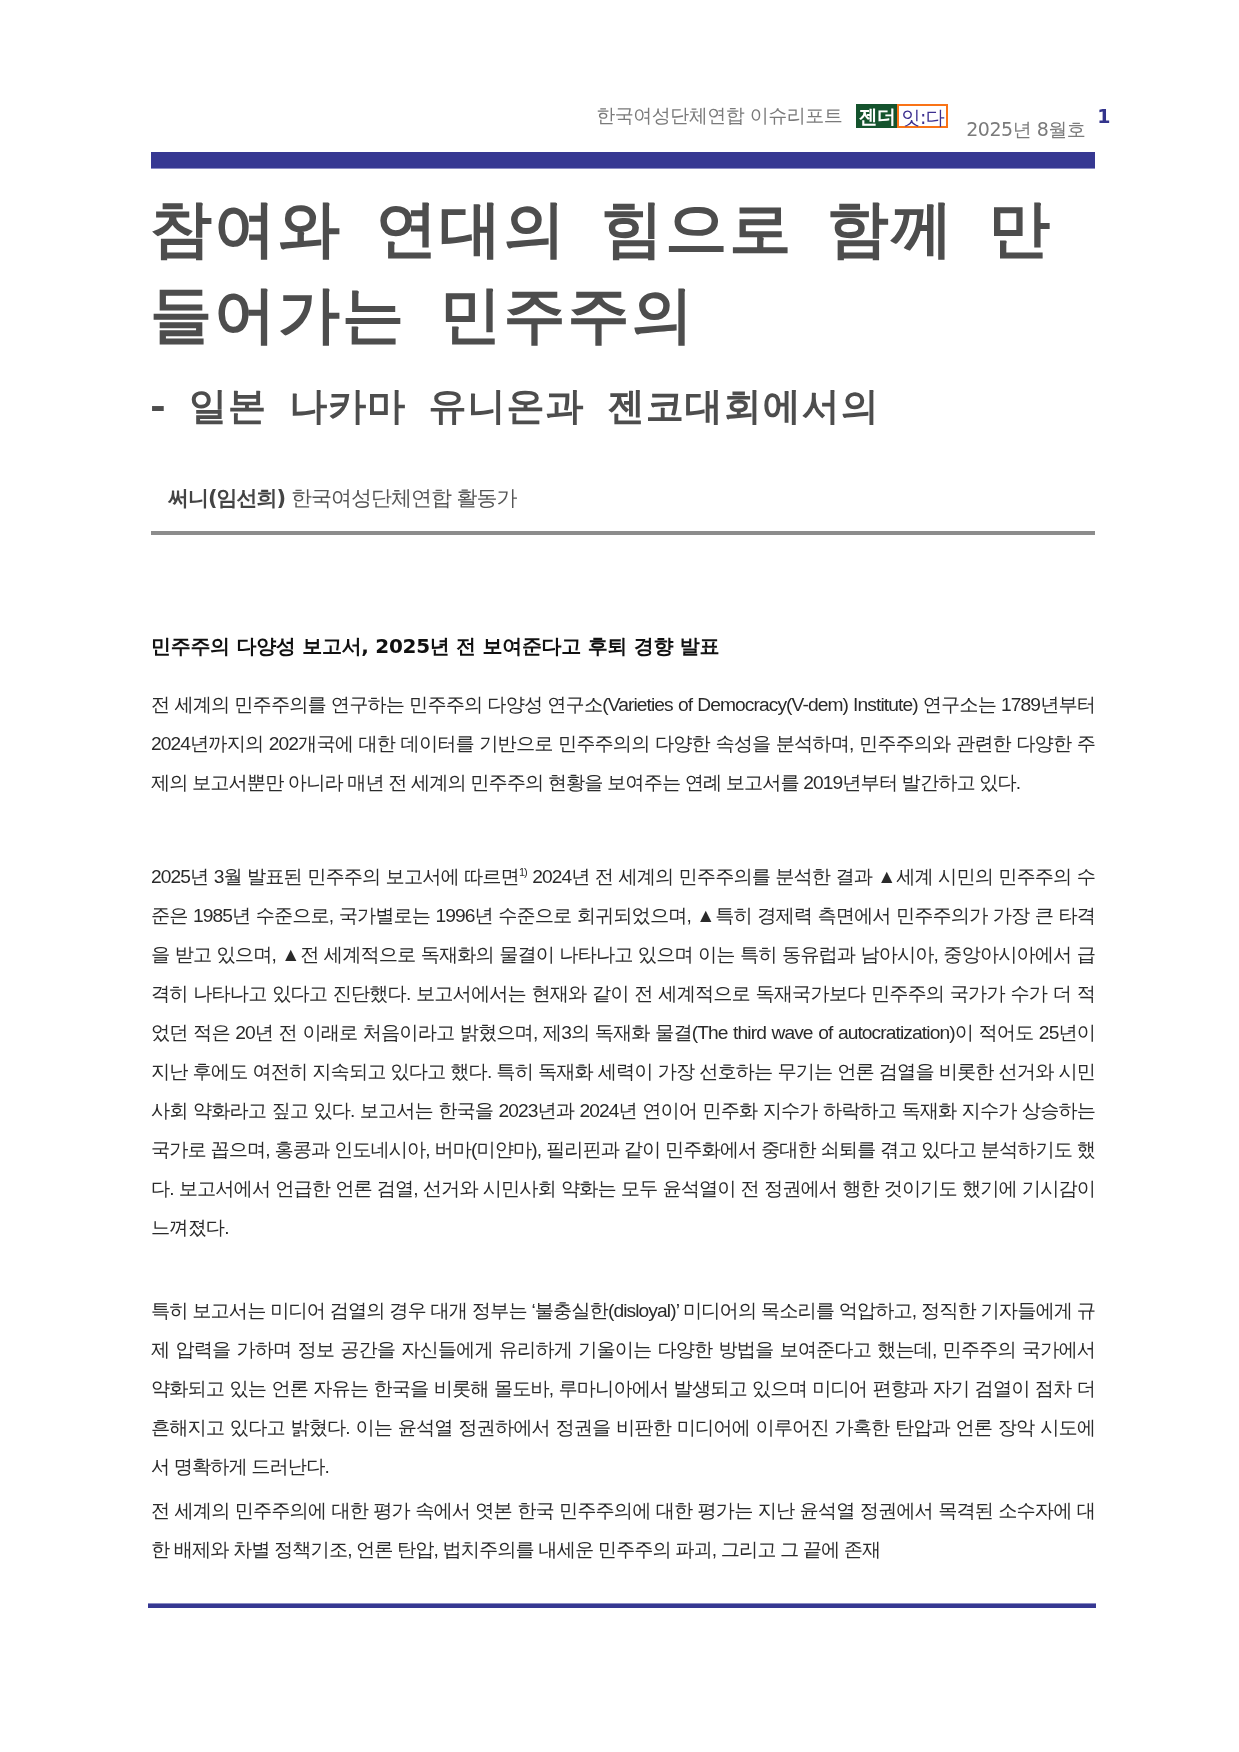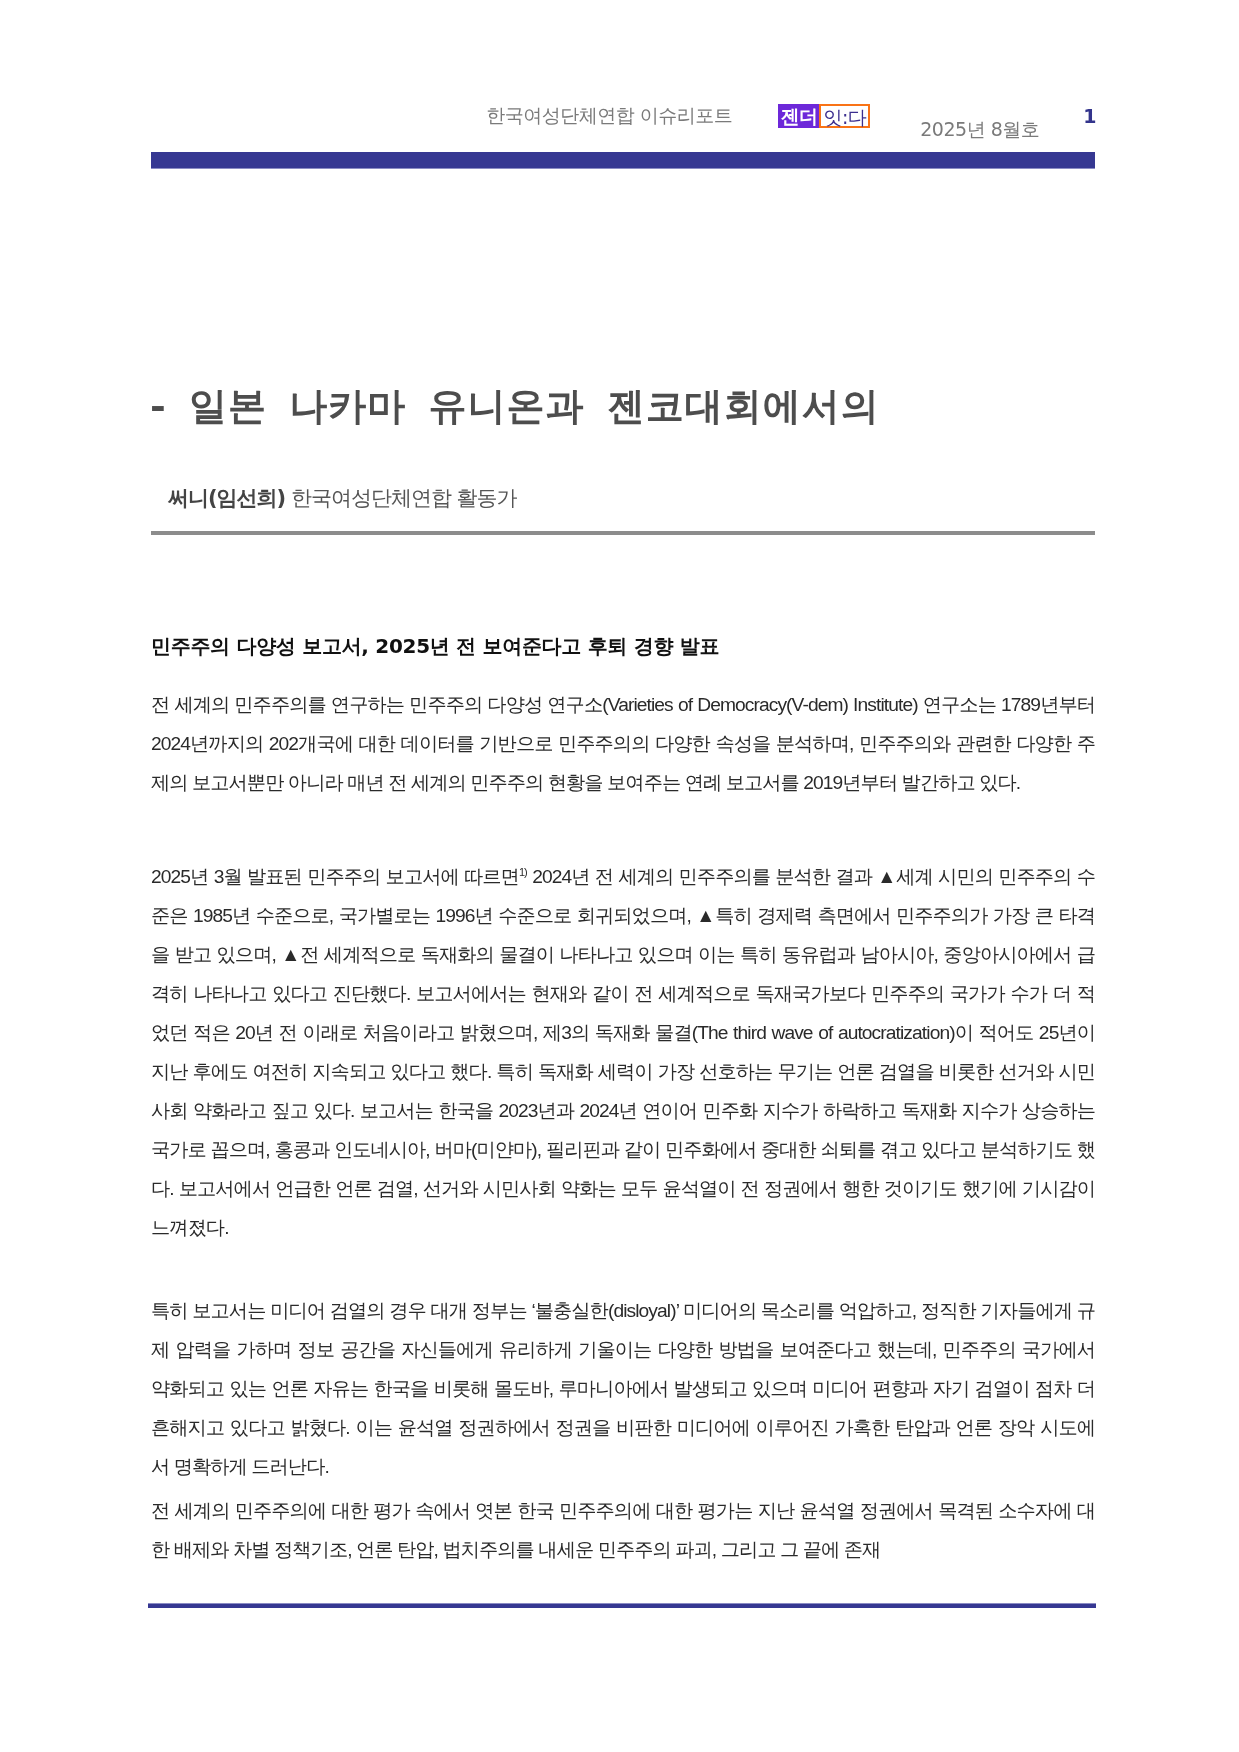--- a/index.html
+++ b/index.html
@@ -17,40 +17,39 @@
   }
   .page {
     position: absolute;
     left: 0; top: 0;
     width: 1239px; height: 1752px;
   }
   
   .running-header {
     position: absolute;
     top: 88px;
-    right: 143px;
+    right: 129px;
     display: flex;
     align-items: center;
     font-size: 19px;
     color: #7a7a7a;
     white-space: nowrap;
     letter-spacing: -0.5px;
-    gap: 32px;
   }
   .running-header .pub { margin-right: 14px; }
   .logo {
     display: inline-flex;
     align-items: stretch;
     height: 24px;
     margin-right: 18px;
     font-size: 19px;
     line-height: 24px;
   }
   .logo .logo-dark {
-    background: #6d28d9;
+    background: #14532d;
     color: #ffffff;
     padding: 0 2px;
     font-weight: bold;
   }
   .logo .logo-light {
     border: 2px solid #f97316;
     color: #3c2f8f;
     padding: 0 2px;
     line-height: 22px;
   }
@@ -166,20 +165,21 @@
     <span class="logo">
       <span class="logo-dark">젠더</span>
       <span class="logo-light">잇:다</span>
     </span>
     <span class="issue">2025년 8월호</span>
     <span class="page-num">1</span>
   </div>
 
   <div class="top-bar"></div>
 
+  <h1 class="title">참여와 연대의 힘으로 함께 만들어가는 민주주의</h1>
 
   <h2 class="subtitle">
     <span>- 일본 나카마 유니온과 젠코대회에서의</span>
   </h2>
 
   <div class="byline">
     <span class="author">써니(임선희)</span>
     <span>한국여성단체연합 활동가</span>
   </div>
 

